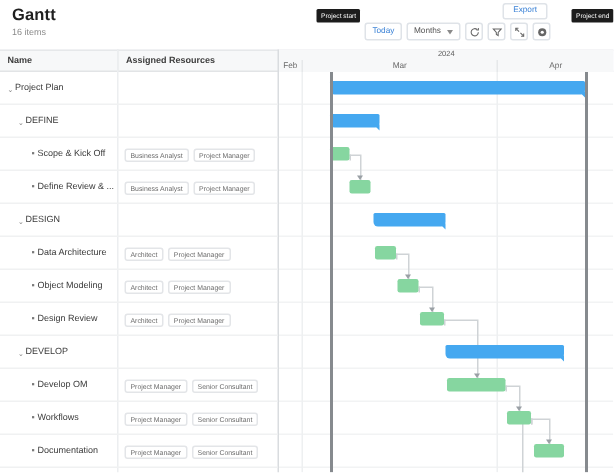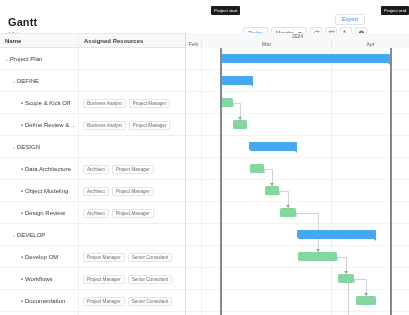--- a/index.html
+++ b/index.html
@@ -6,21 +6,21 @@
   html, body {
     width: 409px; height: 315px;
     font-family: "Liberation Sans", sans-serif;
     background: #ffffff;
     overflow: hidden;
     color: #2b2b2b;
   }
   #app { position: relative; width: 409px; height: 315px; }
 
   
-  .topbar { position: absolute; left:0; top:12px; width:371px; height:33px; background:#fff; }
+  .topbar { position: absolute; left:0; top:0; width:371px; height:33px; background:#fff; }
   .title { position:absolute; left:8px; top:4px; font-size:11px; font-weight:bold; color:#1f1f1f; letter-spacing:.1px; }
   .items-count { position:absolute; left:8px; top:19px; font-size:6px; color:#8a8a8a; }
 
   .export-btn {
     position:absolute; right:6px; top:2px;
     height:11px; padding:0 6px;
     border:1px solid #dfe3e8; border-radius:2px;
     background:#fff; color:#3b82d6;
     font-size:5.5px; line-height:9px;
     display:flex; align-items:center; justify-content:center;

